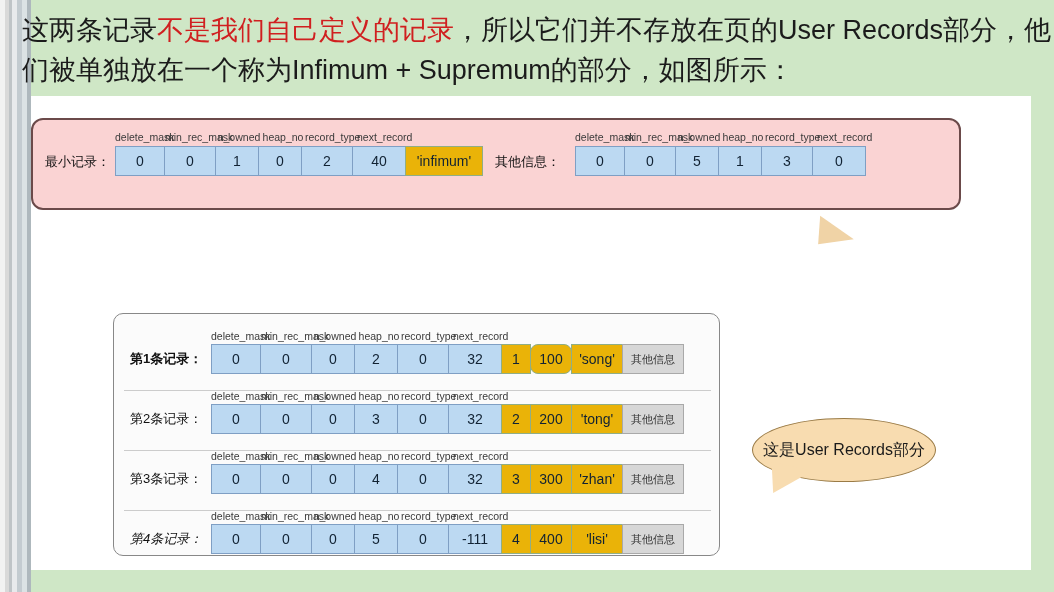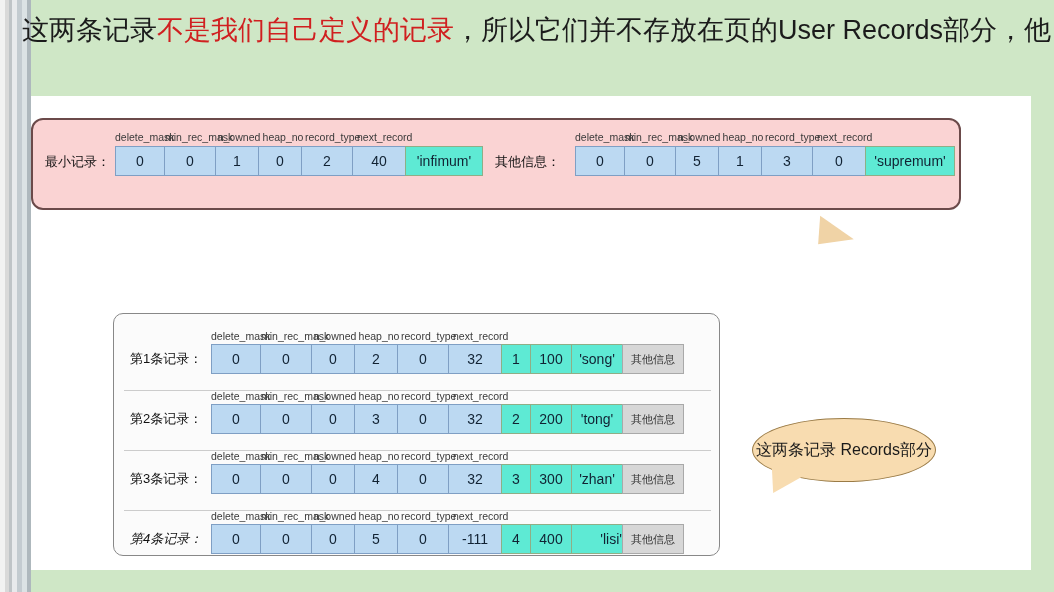--- a/index.html
+++ b/index.html
@@ -54,21 +54,21 @@
   .cell{
     box-sizing:border-box;
     border:1px solid #7f9fc4;
     background:#bcd9f2;
     color:#123;
     font-size:14px;
     height:30px;line-height:28px;text-align:center;
     margin-left:-1px;
   }
   .cell:first-child{margin-left:0;}
-  .cell.green{background:#5eead4;border-color:#8fae86;}
+  .cell.green{background:#eab308;border-color:#8fae86;}
   .cell.gray{background:#d7d7d7;border-color:#a9a9a9;font-size:11px;color:#333;}
 
   
   .bubble{
     position:absolute;background:#f8dcb0;border:1.5px solid #9a7b46;
     color:#1a1a1a;text-align:center;white-space:nowrap;
   }
   .bubble-1{
     left:810px;top:228px;width:240px;height:68px;border-radius:50%/50%;
     font-size:16px;line-height:68px;
@@ -115,20 +115,21 @@
   <div class="edge-strip e3"></div>
   <div class="edge-strip e4"></div>
   <div class="edge-strip e5"></div>
   <div class="edge-strip e6"></div>
   <div class="edge-strip e7"></div>
 
   <div class="green-bg"></div>
 
   <div class="heading">
     <span>这两条记录</span><span class="red">不是我们自己定义的记录</span><span>，所以它们并不存放在页的User Records部分，他</span>
+    <span class="l2">们被单独放在一个称为Infimum + Supremum的部分，如图所示：</span>
   </div>
 
   <div class="white-card"></div>
 
   <div class="pink-box">
 
     <div class="rec-label" style="left:12px;top:33px;">最小记录：</div>
     <div class="hdr-row" id="sys-hdr-min" style="left:82px;top:11px;"><span style="width: 50px;">delete_mask</span><span style="width: 52px;">min_rec_mask</span><span style="width: 44px;">n_owned</span><span style="width: 44px;">heap_no</span><span style="width: 52px;">record_type</span><span style="width: 54px;">next_record</span></div>
     <div class="cellrow" id="sys-row-min" style="left:82px;top:26px;">
         <div class="cell" style="width: 50px;">0</div>
@@ -142,38 +143,37 @@
 
     <div class="rec-label" style="left:462px;top:33px;">其他信息：</div>
     <div class="hdr-row" id="sys-hdr-max" style="left:542px;top:11px;"><span style="width: 50px;">delete_mask</span><span style="width: 52px;">min_rec_mask</span><span style="width: 44px;">n_owned</span><span style="width: 44px;">heap_no</span><span style="width: 52px;">record_type</span><span style="width: 54px;">next_record</span></div>
     <div class="cellrow" id="sys-row-max" style="left:542px;top:26px;">
         <div class="cell" style="width: 50px;">0</div>
         <div class="cell" style="width: 52px;">0</div>
         <div class="cell" style="width: 44px;">5</div>
         <div class="cell" style="width: 44px;">1</div>
         <div class="cell" style="width: 52px;">3</div>
         <div class="cell" style="width: 54px;">0</div>
-        <div class="cell green" style="width: 90px;">'supremum'</div>
       </div>
   </div>
 
   <div class="tail tail-1"></div>
 
   <div class="records-box" id="records-box">
-      <div class="row-label" style="left: 16px; top: 36px;">第1条记录：</div>
+      <div class="row-label" style="left: 16px; top: 36px; font-weight: bold;">第1条记录：</div>
       <div class="hdr-row" style="left: 97px; top: 16px;"><span style="width: 50px;">delete_mask</span><span style="width: 52px;">min_rec_mask</span><span style="width: 44px;">n_owned</span><span style="width: 44px;">heap_no</span><span style="width: 52px;">record_type</span><span style="width: 54px;">next_record</span></div>
       <div class="cellrow" style="left: 97px; top: 30px;">
         <div class="cell" style="width: 50px;">0</div>
         <div class="cell" style="width: 52px;">0</div>
         <div class="cell" style="width: 44px;">0</div>
         <div class="cell" style="width: 44px;">2</div>
         <div class="cell" style="width: 52px;">0</div>
         <div class="cell" style="width: 54px;">32</div>
         <div class="cell green" style="width: 30px;">1</div>
-        <div class="cell green" style="width: 42px;">100</div>
+        <div class="cell green" style="width: 42px; border-radius: 8px;">100</div>
         <div class="cell green" style="width: 52px;">'song'</div>
         <div class="cell gray" style="width: 62px;">其他信息</div>
       </div>
       <div class="rec-sep" style="top: 76px;"></div>
       <div class="row-label" style="left: 16px; top: 96px;">第2条记录：</div>
       <div class="hdr-row" style="left: 97px; top: 76px;"><span style="width: 50px;">delete_mask</span><span style="width: 52px;">min_rec_mask</span><span style="width: 44px;">n_owned</span><span style="width: 44px;">heap_no</span><span style="width: 52px;">record_type</span><span style="width: 54px;">next_record</span></div>
       <div class="cellrow" style="left: 97px; top: 90px;">
         <div class="cell" style="width: 50px;">0</div>
         <div class="cell" style="width: 52px;">0</div>
         <div class="cell" style="width: 44px;">0</div>
@@ -205,21 +205,21 @@
       <div class="hdr-row" style="left: 97px; top: 196px;"><span style="width: 50px;">delete_mask</span><span style="width: 52px;">min_rec_mask</span><span style="width: 44px;">n_owned</span><span style="width: 44px;">heap_no</span><span style="width: 52px;">record_type</span><span style="width: 54px;">next_record</span></div>
       <div class="cellrow" style="left: 97px; top: 210px;">
         <div class="cell" style="width: 50px;">0</div>
         <div class="cell" style="width: 52px;">0</div>
         <div class="cell" style="width: 44px;">0</div>
         <div class="cell" style="width: 44px;">5</div>
         <div class="cell" style="width: 52px;">0</div>
         <div class="cell" style="width: 54px;">-111</div>
         <div class="cell green" style="width: 30px;">4</div>
         <div class="cell green" style="width: 42px;">400</div>
-        <div class="cell green" style="width: 52px; text-align: right;">'lisi'</div>
+        <div class="cell green" style="width: 52px;">'lisi'</div>
         <div class="cell gray" style="width: 62px;">其他信息</div>
       </div>
     </div>
 
-  <div class="bubble bubble-2">这两条记录 Records部分</div>
+  <div class="bubble bubble-2">这是User Records部分</div>
   <div class="tail tail-2"></div>
 
 </div>
 
 </body></html>

